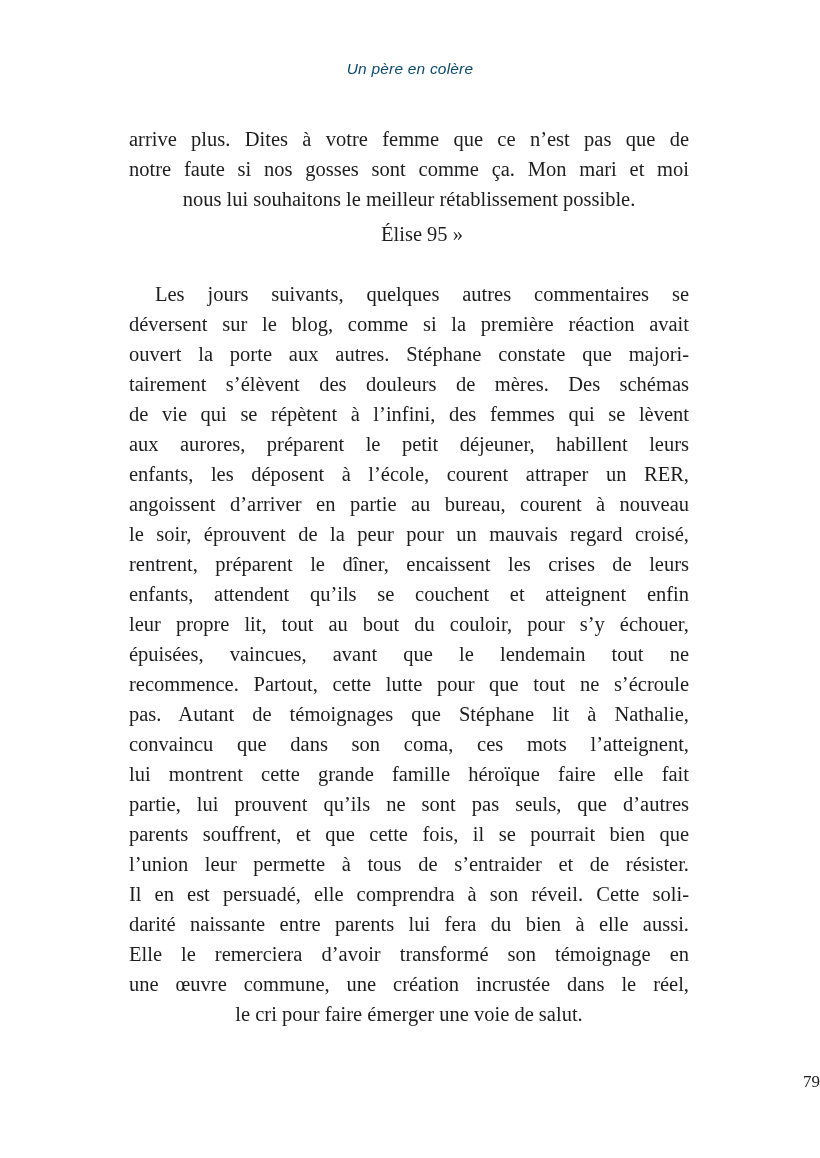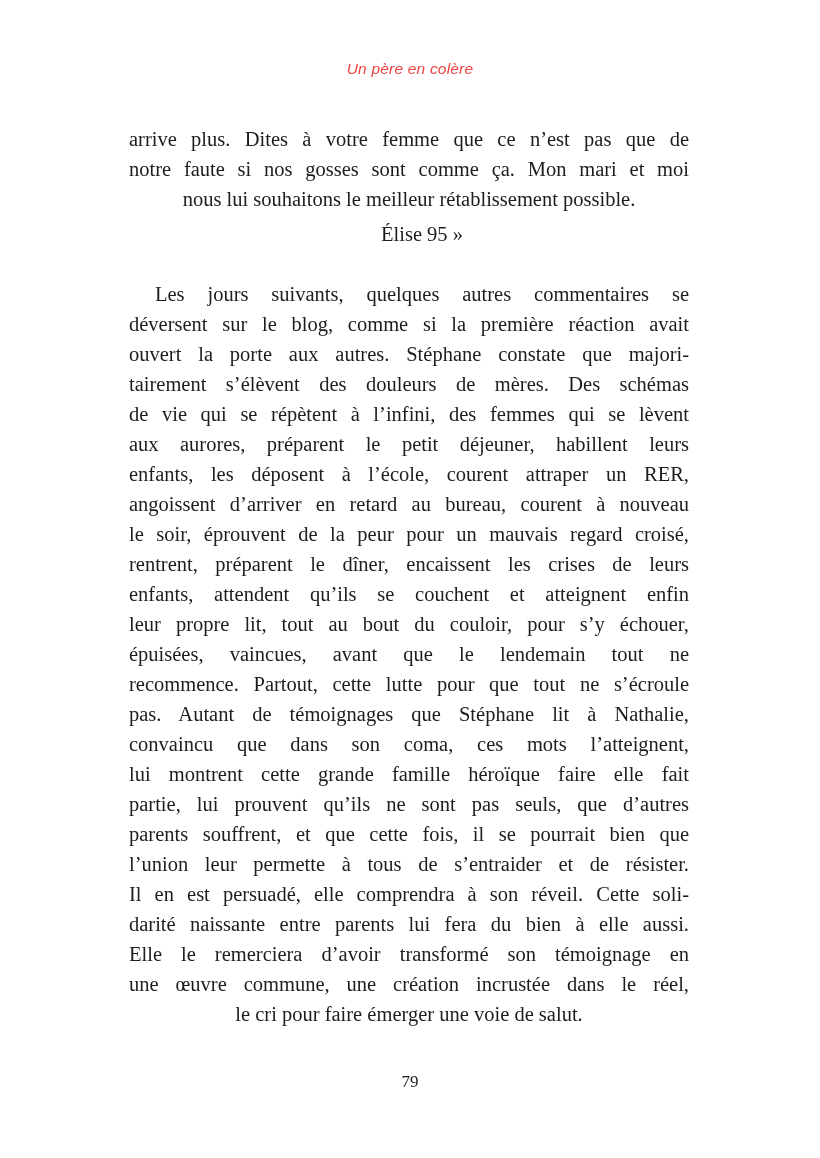--- a/index.html
+++ b/index.html
@@ -18,21 +18,21 @@
   .running-header {
     position: absolute;
     top: 59px;
     left: 0;
     right: 0;
     text-align: center;
     font-family: "Liberation Sans", "DejaVu Sans", sans-serif;
     font-style: italic;
     font-size: 15.5px;
     line-height: 20px;
-    color: #ef4444;
+    color: #0c4a6e;
     letter-spacing: 0.2px;
   }
   .body-text {
     position: absolute;
     top: 119px;
     left: 124px;
     width: 570px;
     font-family: "Liberation Serif", "DejaVu Serif", serif;
     font-size: 20.5px;
     color: #1d1d1f;
@@ -49,21 +49,21 @@
     text-align-last: justify;
   }
   .line.indent {
     text-indent: 26px;
   }
   .page-number {
     position: absolute;
     top: 1071px;
     left: 0;
     right: 0;
-    text-align: center;
+    text-align: right;
     font-family: "Liberation Serif", "DejaVu Serif", serif;
     font-size: 17px;
     line-height: 22px;
     color: #222222;
   }
 </style>
 </head>
 <body>
 
 <div class="page">
@@ -79,21 +79,21 @@
         <div class="line indent last">Élise 95 »</div>
       </div>
       <div class="paragraph space-before">
         <div class="line indent justify">Les jours suivants, quelques autres commentaires se</div>
         <div class="line justify">déversent sur le blog, comme si la première réaction avait</div>
         <div class="line justify">ouvert la porte aux autres. Stéphane constate que majori-</div>
         <div class="line justify">tairement s’élèvent des douleurs de mères. Des schémas</div>
         <div class="line justify">de vie qui se répètent à l’infini, des femmes qui se lèvent</div>
         <div class="line justify">aux aurores, préparent le petit déjeuner, habillent leurs</div>
         <div class="line justify">enfants, les déposent à l’école, courent attraper un RER,</div>
-        <div class="line justify">angoissent d’arriver en retard au bureau, courent à nouveau</div>
+        <div class="line justify">angoissent d’arriver en partie au bureau, courent à nouveau</div>
         <div class="line justify">le soir, éprouvent de la peur pour un mauvais regard croisé,</div>
         <div class="line justify">rentrent, préparent le dîner, encaissent les crises de leurs</div>
         <div class="line justify">enfants, attendent qu’ils se couchent et atteignent enfin</div>
         <div class="line justify">leur propre lit, tout au bout du couloir, pour s’y échouer,</div>
         <div class="line justify">épuisées, vaincues, avant que le lendemain tout ne</div>
         <div class="line justify">recommence. Partout, cette lutte pour que tout ne s’écroule</div>
         <div class="line justify">pas. Autant de témoignages que Stéphane lit à Nathalie,</div>
         <div class="line justify">convaincu que dans son coma, ces mots l’atteignent,</div>
         <div class="line justify">lui montrent cette grande famille héroïque faire elle fait</div>
         <div class="line justify">partie, lui prouvent qu’ils ne sont pas seuls, que d’autres</div>

